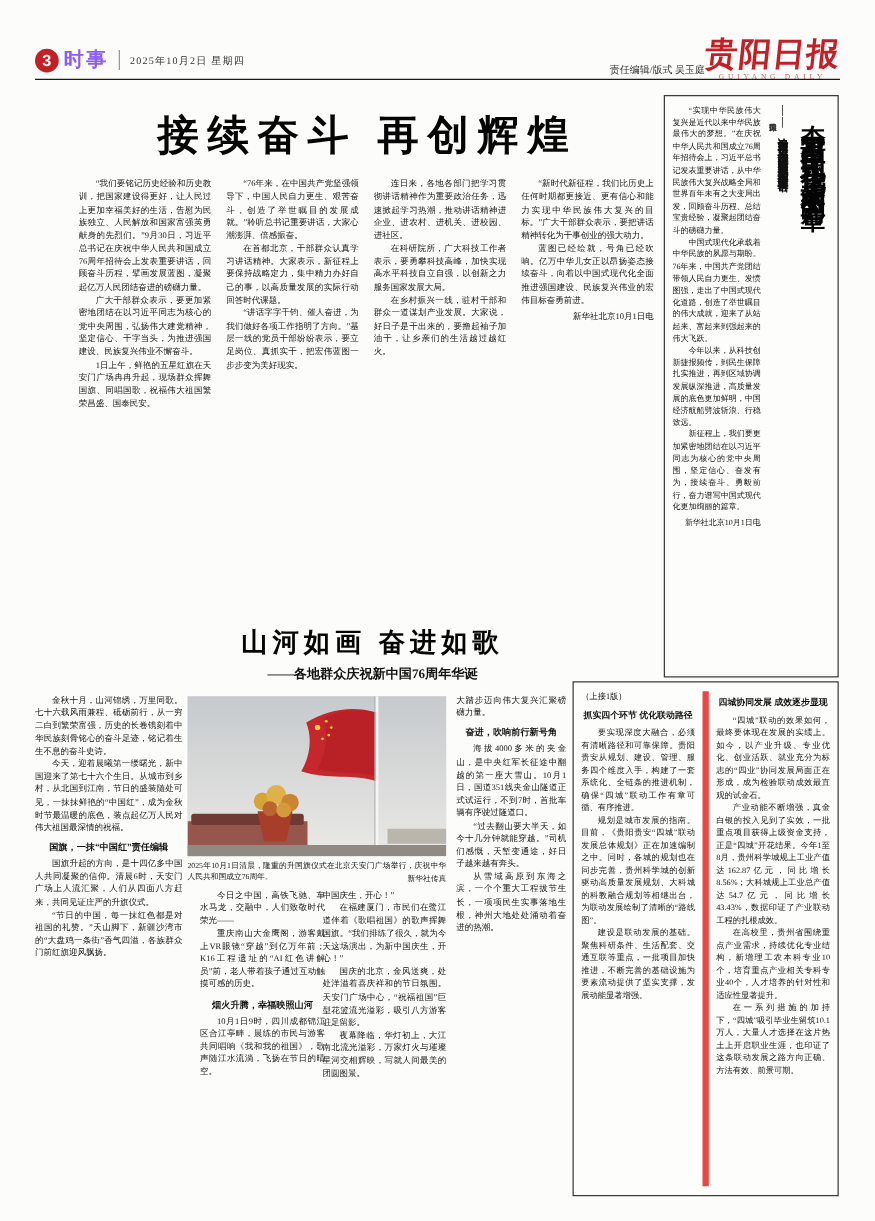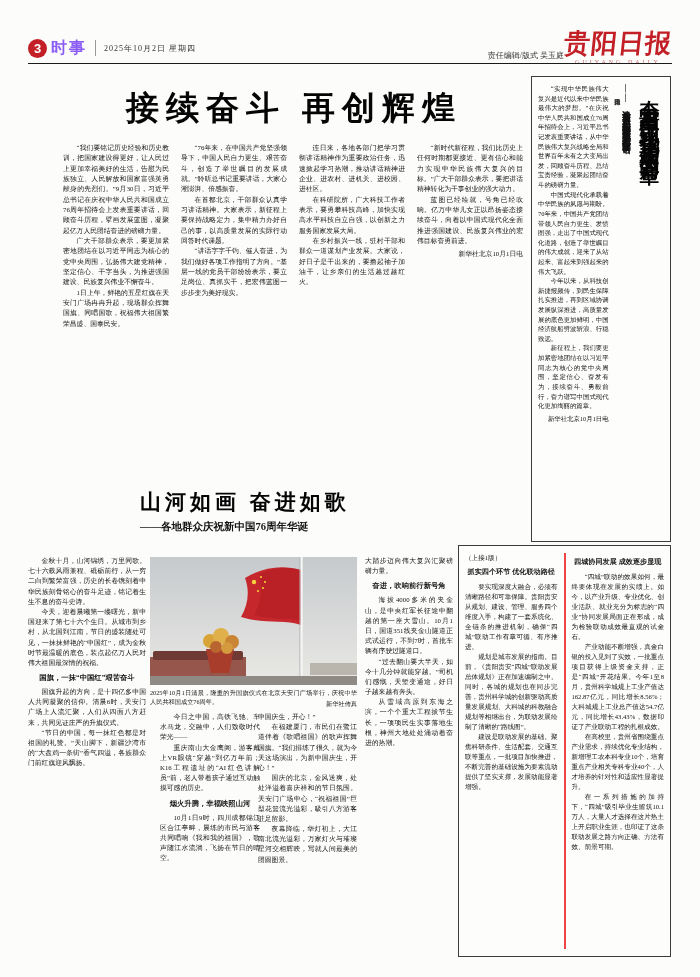--- a/index.html
+++ b/index.html
@@ -42,34 +42,34 @@
   
   .commentary{left:531px;top:76px;width:140px;height:466px;border:1px solid #3c3c3c;
     box-sizing:border-box;padding:7px 6px;display:flex;gap:5px;background:#fdfdfb;}
   .comm-body{flex:1;font-size:6.4px;line-height:1.5;overflow:hidden;}
   .comm-mid{writing-mode:vertical-rl;font-size:8.5px;font-weight:700;line-height:1.25;
     letter-spacing:1px;color:#111;}
   .comm-byline{font-size:6.2px;font-weight:400;margin-top:10px;color:#333;letter-spacing:0;}
   .comm-title{writing-mode:vertical-rl;font-family:"Liberation Sans",sans-serif;
     font-weight:900;font-size:20px;letter-spacing:4px;color:#050505;}
   
-  .feat-head{left:140px;top:488px;width:316px;text-align:left;}
+  .feat-head{left:140px;top:500px;width:316px;text-align:center;}
   .feat-headline{font-family:"Liberation Sans",sans-serif;font-weight:900;font-size:21px;
     letter-spacing:4px;color:#050505;}
   .feat-subhead{font-size:10.5px;font-weight:700;margin-top:4px;}
   .feat-col{font-size:6.8px;line-height:1.5;overflow:hidden;}
   .photo{left:150px;top:557px;width:207px;height:128px;background:#d7d9da;}
   .caption{left:150px;top:688px;width:207px;font-size:6.2px;line-height:1.5;
     text-align:justify;height:20px;}
   .credit{position:absolute;right:0;bottom:0;background:#fcfcfa;padding-left:4px;}
   
   .jump{left:458px;top:545px;width:213px;height:412px;border:1px solid #3c3c3c;
     box-sizing:border-box;padding:7px 6px;display:flex;background:#fdfdfb;}
   .jump-col{width:50%;font-size:6.6px;line-height:1.52;overflow:hidden;}
-  .jump-col:first-child{border-right:2px solid #ef4444;padding-right:6px;}
+  .jump-col:first-child{border-right:5px solid #ef4444;padding-right:6px;}
   .jump-col:last-child{padding-left:6px;}
 </style>
 </head>
 <body>
 
 <div class="abs hdr">
   <div class="page-disc">3</div>
   <div class="section-name">时事</div>
   <div class="hdr-div"></div>
   <div class="hdr-date">2025年10月2日 星期四</div>
@@ -125,21 +125,21 @@
 </div>
 
 <div class="abs feat-head">
   <div class="feat-headline">山河如画 奋进如歌</div>
   <div class="feat-subhead">——各地群众庆祝新中国76周年华诞</div>
 </div>
 
 <div class="abs feat-col" style="left:28px;top:556px;width:118px;height:416px;">
     <div class="para">金秋十月，山河锦绣，万里同歌。七十六载风雨兼程、砥砺前行，从一穷二白到繁荣富强，历史的长卷镌刻着中华民族刻骨铭心的奋斗足迹，铭记着生生不息的奋斗史诗。</div>
     <div class="para">今天，迎着晨曦第一缕曙光，新中国迎来了第七十六个生日。从城市到乡村，从北国到江南，节日的盛装随处可见，一抹抹鲜艳的“中国红”，成为金秋时节最温暖的底色，装点起亿万人民对伟大祖国最深情的祝福。</div>
-    <div class="colhead">国旗，一抹“中国红”艰苦奋斗</div>
+    <div class="colhead">国旗，一抹“中国红”责任编辑</div>
     <div class="para">国旗升起的方向，是十四亿多中国人共同凝聚的信仰。清晨6时，天安门广场上人流汇聚，人们从四面八方赶来，共同见证庄严的升旗仪式。</div>
     <div class="para">“节日的中国，每一抹红色都是对祖国的礼赞。”天山脚下，新疆沙湾市的“大盘鸡一条街”香气四溢，各族群众门前红旗迎风飘扬。</div>
   </div>
 
 <div class="abs photo">
   <svg width="207" height="128" viewBox="0 0 207 128">
     <defs>
       <linearGradient id="sky" x1="0" y1="0" x2="0" y2="1">
         <stop offset="0" stop-color="#c6cacd"></stop>
         <stop offset="1" stop-color="#eae9e5"></stop>

